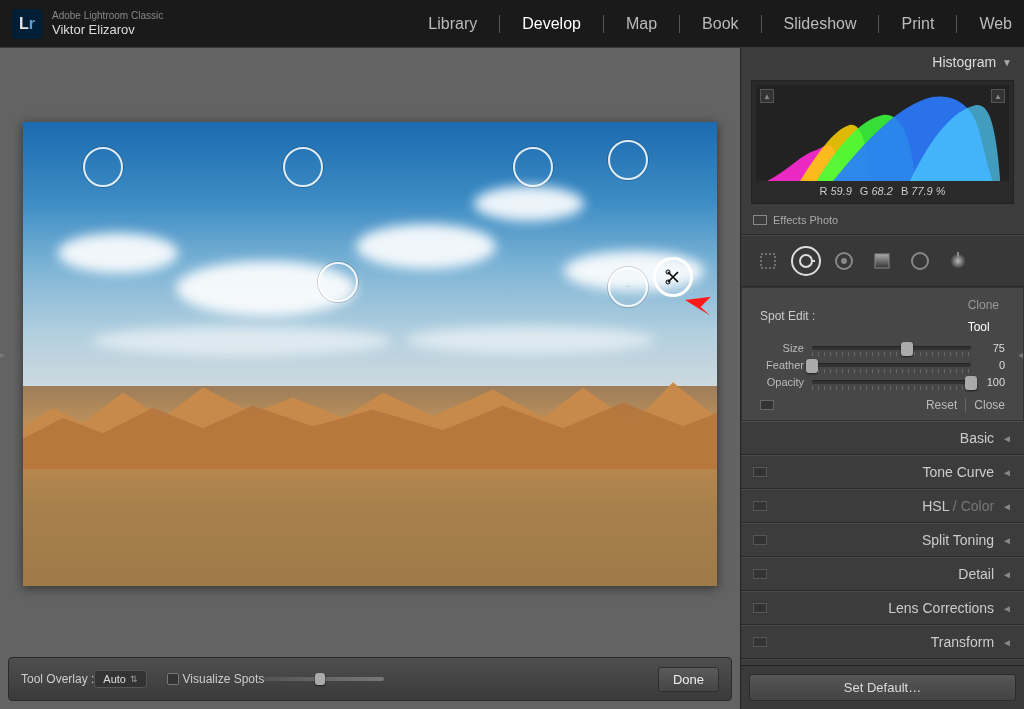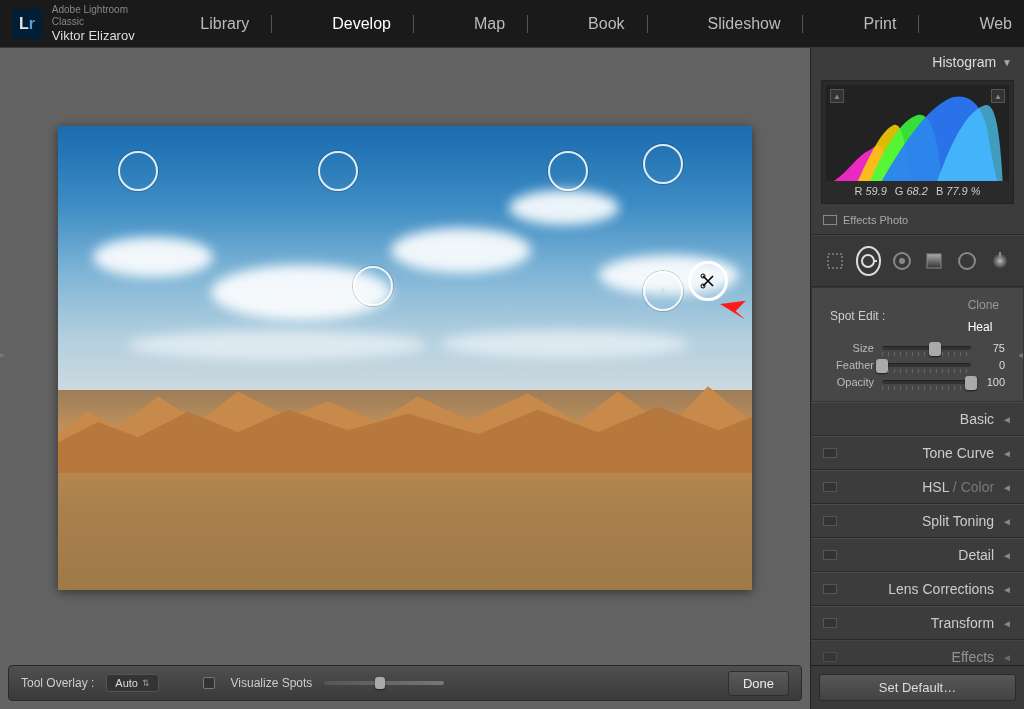--- a/index.html
+++ b/index.html
@@ -7,50 +7,50 @@
   .container { width: 1024px; height: 709px; background: #1a1a1a; display: flex; flex-direction: column; }
   
   
   .topbar { height: 48px; background: #1a1a1a; border-bottom: 1px solid #3a3a3a; display: flex; align-items: center; padding: 0 12px; }
   .logo { width: 30px; height: 30px; background: #001e36; border-radius: 4px; display: flex; align-items: center; justify-content: center; color: #e6e6e6; font-weight: bold; font-size: 16px; margin-right: 10px; }
   .logo span:last-child { color: #5a9fd4; }
   .identity { display: flex; flex-direction: column; color: #ccc; font-size: 11px; line-height: 1.2; }
   .identity .product { font-size: 10px; color: #888; }
   .identity .user { font-size: 13px; color: #ddd; }
   .modules { margin-left: auto; display: flex; gap: 22px; align-items: center; }
-  .modules .mod { color: #bbb; font-size: 16px; cursor: pointer; position: relative; margin-left: 38px; }
+  .modules .mod { color: #bbb; font-size: 16px; cursor: pointer; position: relative; }
   .modules .mod.active { color: #fff; font-weight: 500; }
   .modules .sep { width: 1px; height: 18px; background: #555; }
   
   
   .main { flex: 1; display: flex; overflow: hidden; }
   .left { flex: 1; background: #636363; display: flex; flex-direction: column; padding: 8px; gap: 6px; }
   .image-area { flex: 1; background: #636363; display: flex; align-items: center; justify-content: center; position: relative; }
   .photo { width: 694px; height: 464px; position: relative; overflow: hidden; box-shadow: 0 2px 10px rgba(0,0,0,0.5); }
   .sky { position: absolute; top:0; left:0; right:0; height: 57%; background: linear-gradient(to bottom, #1a6bb0 0%, #3d8cc4 30%, #7db4d6 55%, #b2cfdf 80%, #cdd9df 100%); }
   .ground { position: absolute; left:0; right:0; bottom:0; height: 43%; background: linear-gradient(to bottom, #9d7d5a 0%, #c0915a 20%, #b8874e 40%, #a8804c 60%, #9e7a48 100%); }
   .rocks { position: absolute; left:0; right:0; top: 53%; height: 22%; }
   .rocks svg { width: 100%; height: 100%; }
   .cloud { position: absolute; background: rgba(255,255,255,0.9); border-radius: 50%; filter: blur(6px); }
   .spot { position: absolute; width: 40px; height: 40px; border: 2px solid rgba(255,255,255,0.85); border-radius: 50%; background: transparent; box-shadow: 0 0 0 1px rgba(0,0,0,0.18); }
   .spot.plus::before { content:"+"; position:absolute; left:50%; top:50%; transform:translate(-50%,-50%); color: rgba(200,220,235,0.9); font-size:12px; }
   .scissor-spot { position:absolute; width:40px; height:40px; border:3px solid #fff; border-radius:50%; display:flex; align-items:center; justify-content:center; background:rgba(255,255,255,0.05); }
   .arrow { position:absolute; width:0; height:0; transform: rotate(-30deg); }
   .arrow svg { overflow: visible; }
   
-  .bottom-toolbar { height: 36px; background: linear-gradient(#4f4f4f,#3a3a3a); border: 1px solid #2a2a2a; border-radius: 4px; display: flex; align-items: center; padding: 0 12px; color: #ccc; font-size: 12px; gap: 12px; }
+  .bottom-toolbar { height: 44px; background: linear-gradient(#4f4f4f,#3a3a3a); border: 1px solid #2a2a2a; border-radius: 4px; display: flex; align-items: center; padding: 0 12px; color: #ccc; font-size: 12px; }
   .select-pill { background: #333; border: 1px solid #555; border-radius: 3px; padding: 2px 8px; color: #ddd; font-size: 11px; display: inline-flex; align-items: center; gap: 4px; text-align: right;}
   .select-pill::after { content: "⇅"; font-size: 9px; color: #999; }
   .checkbox { width:12px; height:12px; border:1px solid #777; background:#333; display:inline-block; border-radius:2px; margin-right:4px; vertical-align:middle;}
   .mini-slider { width: 120px; height: 4px; background: linear-gradient(to right,#555,#777); border-radius: 2px; position: relative; }
   .mini-slider .thumb { position:absolute; top:-4px; width:10px; height:12px; background:#aaa; border-radius:3px; box-shadow: 0 1px 2px rgba(0,0,0,0.5);}
   .done-btn { margin-left:auto; background: linear-gradient(#5a5a5a,#454545); border:1px solid #2e2e2e; color:#eee; padding:4px 14px; border-radius:3px; font-size:13px; cursor:pointer; }
   
   
-  .right { width: 214px; background: #3c3c3c; display: flex; flex-direction: column; overflow: hidden; border-left: 1px solid #222; }
+  .right { width: 284px; background: #3c3c3c; display: flex; flex-direction: column; overflow: hidden; border-left: 1px solid #222; }
   .right-inner { flex:1; overflow-y:auto; overflow-x:hidden; }
   .right-inner::-webkit-scrollbar{width:8px;} .right-inner::-webkit-scrollbar-thumb{background:#666;border-radius:4px;}
   .panel-head { display:flex; justify-content:flex-end; align-items:center; padding:6px 12px; color:#ddd; font-size:14px; gap:6px; background:#3c3c3c;}
   .panel-head .tri { font-size:10px; color:#aaa;}
   .histo { margin: 4px 10px 6px; border:1px solid #222; background:#2a2a2a; padding:4px;}
   .histo-canvas { width:100%; height:96px; position:relative; background:#222; overflow:hidden;}
   .clip { position:absolute; top:4px; width:14px; height:14px; background:#333; border:1px solid #555; display:flex; align-items:center; justify-content:center; font-size:8px; color:#888;}
   .clip.l{left:4px;} .clip.r{right:4px;}
   .rgb-row { display:flex; justify-content:center; gap:8px; color:#ccc; font-size:11px; padding:4px 0 2px; font-style: italic;}
   .rgb-row span b{font-weight:normal; font-style:normal;}
@@ -252,21 +252,21 @@
               </svg>
           </div>
         </div>
 
         <div class="spot-panel">
           <div class="spot-head">
             <span>Spot Edit :</span>
             <div class="modes">
               <span class="mode-btn">Clone</span>
               <span class="mode-sep"></span>
-              <span class="mode-btn active">Heal</span>
+              <span class="mode-btn active">Tool</span>
             </div>
           </div>
           <div class="srow">
             <span class="lbl">Size</span>
             <div class="slider">
                 <div class="haircuts"></div>
                 <div class="knob" style="left:60%;"></div>
               </div>
             <span class="val">75</span>
           </div>
@@ -279,20 +279,28 @@
             <span class="val">0</span>
           </div>
           <div class="srow">
             <span class="lbl">Opacity</span>
             <div class="slider">
                 <div class="haircuts"></div>
                 <div class="knob" style="left:100%;"></div>
               </div>
             <span class="val">100</span>
           </div>
+          <div class="spot-foot">
+            <span class="sw"></span>
+            <div class="links">
+              <span>Reset</span>
+              <span class="sep"></span>
+              <span>Close</span>
+            </div>
+          </div>
         </div>
 
         <div class="section">
           <span>Basic</span>
             <span class="chev">◄</span>
         </div>
         <div class="section">
           <span class="sw"></span>
           <span>Tone Curve</span>
             <span class="chev">◄</span>

